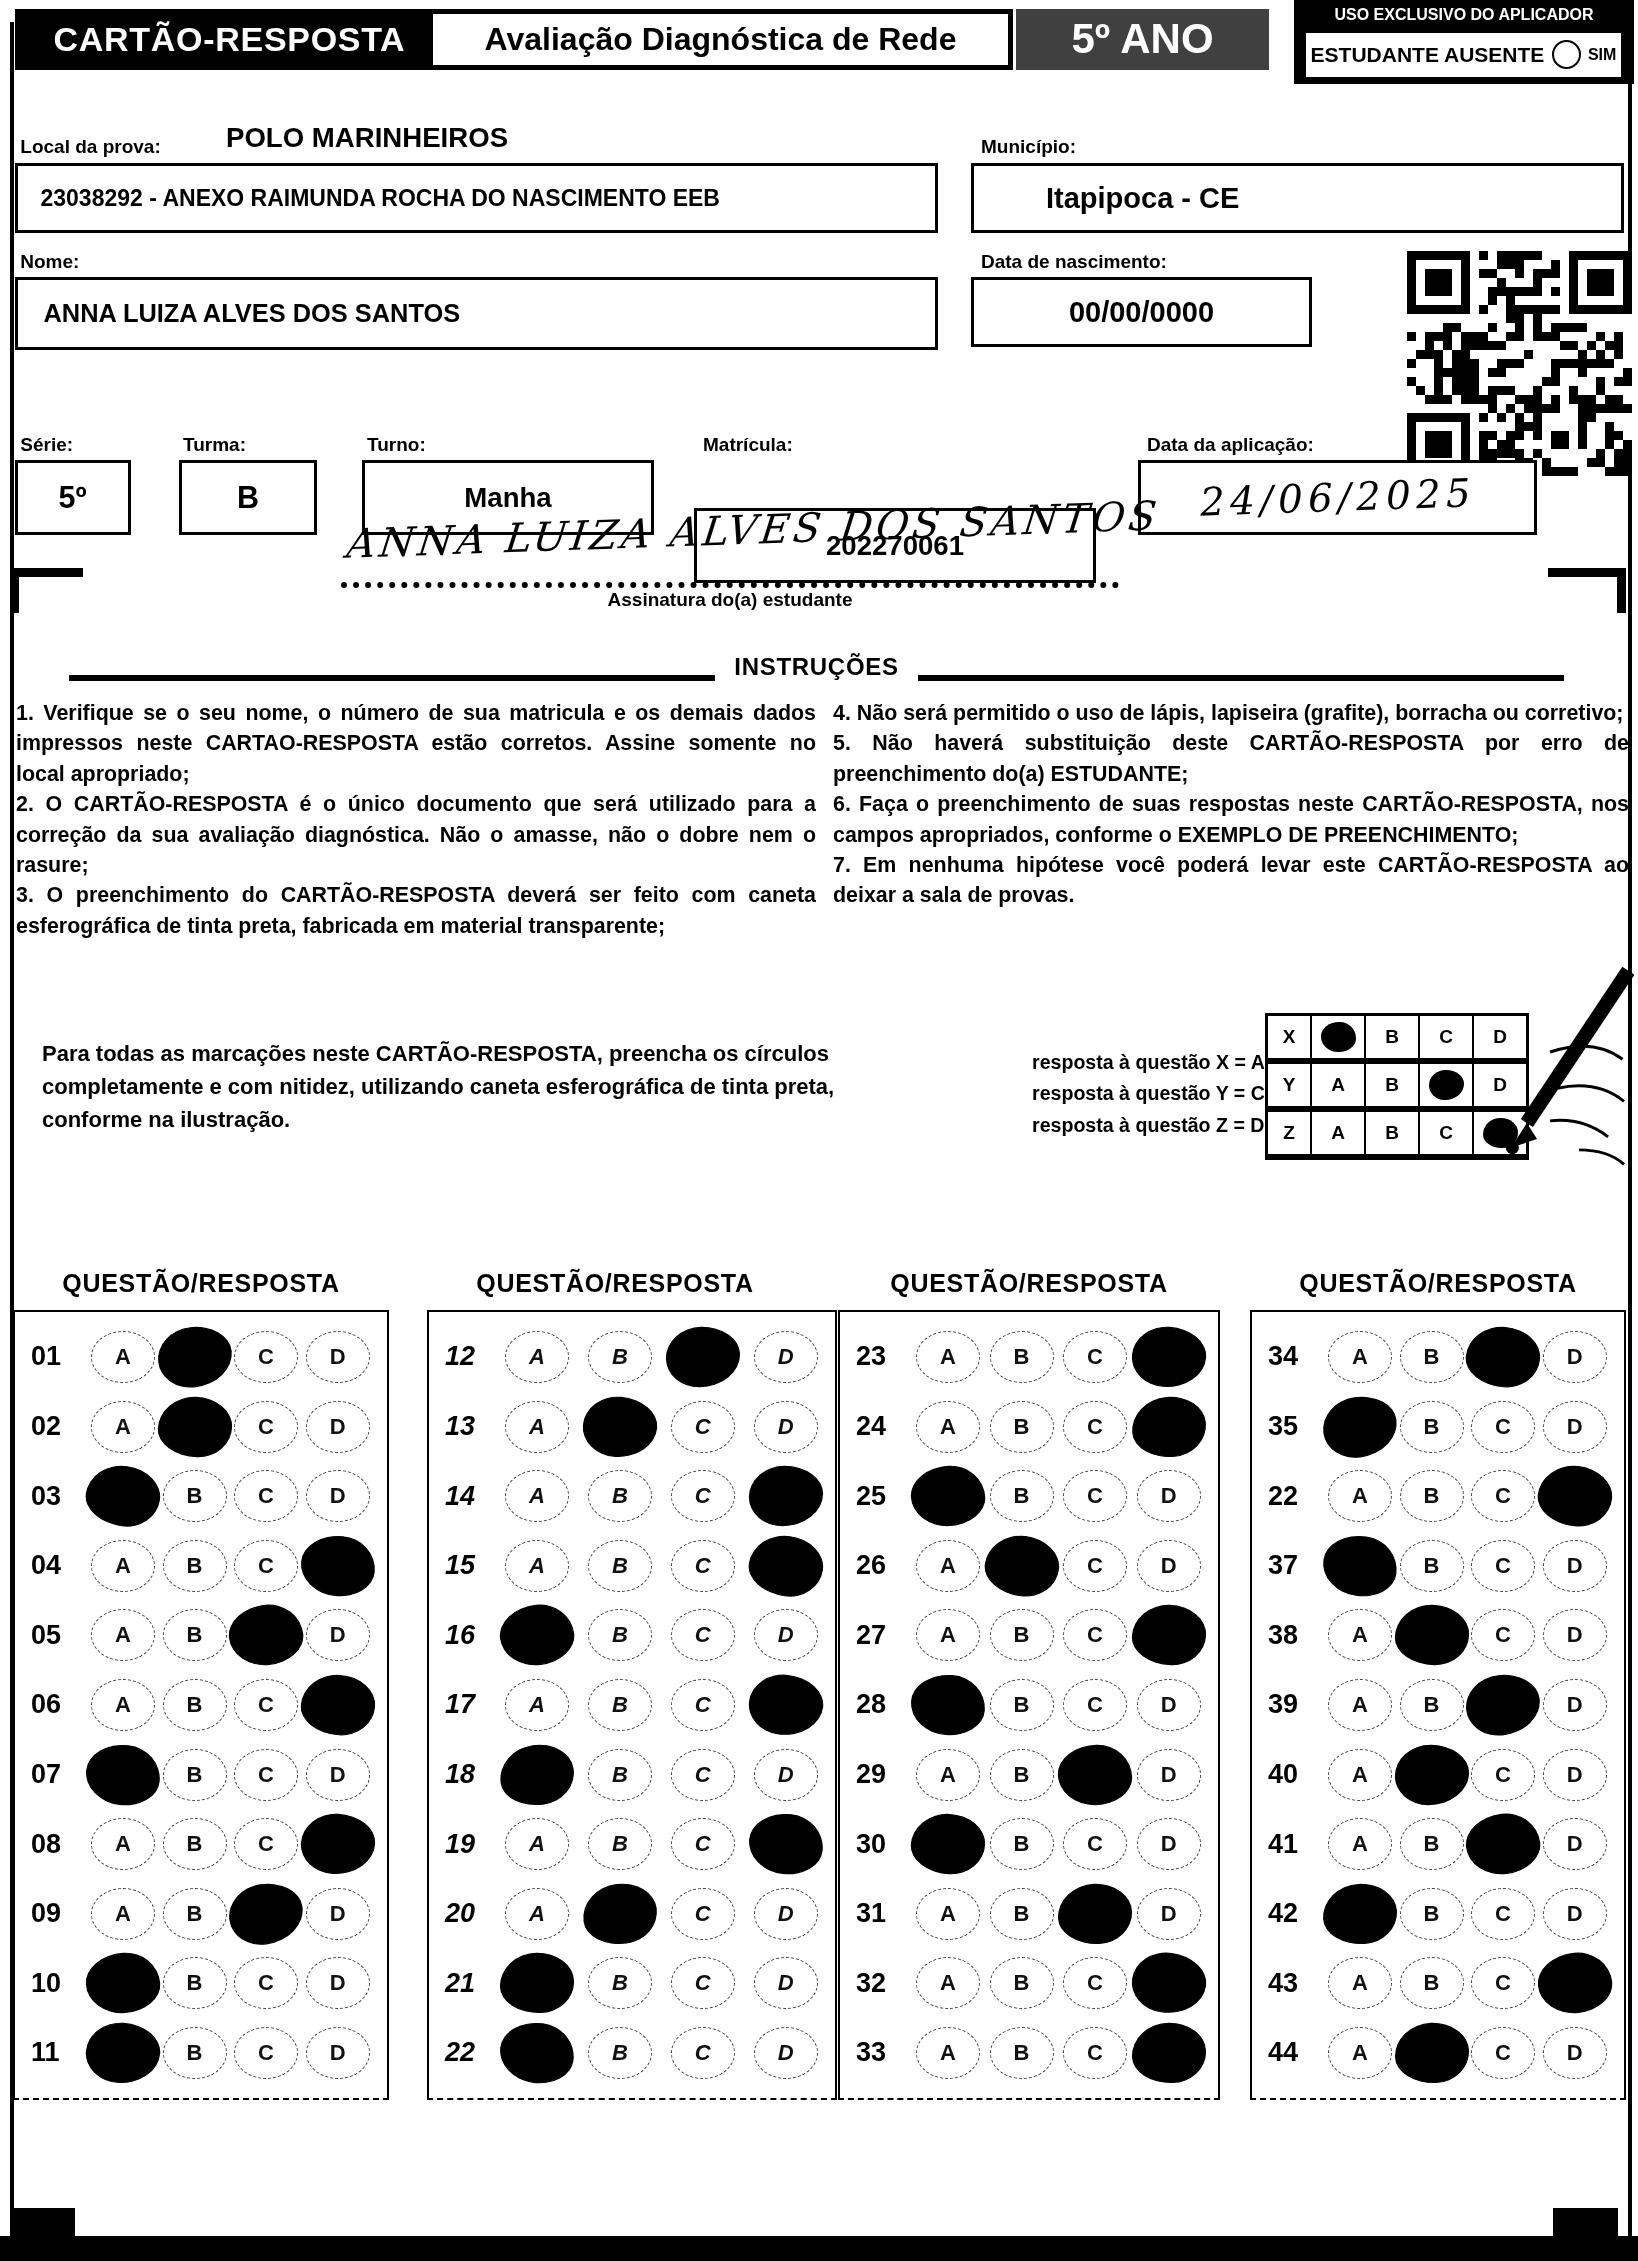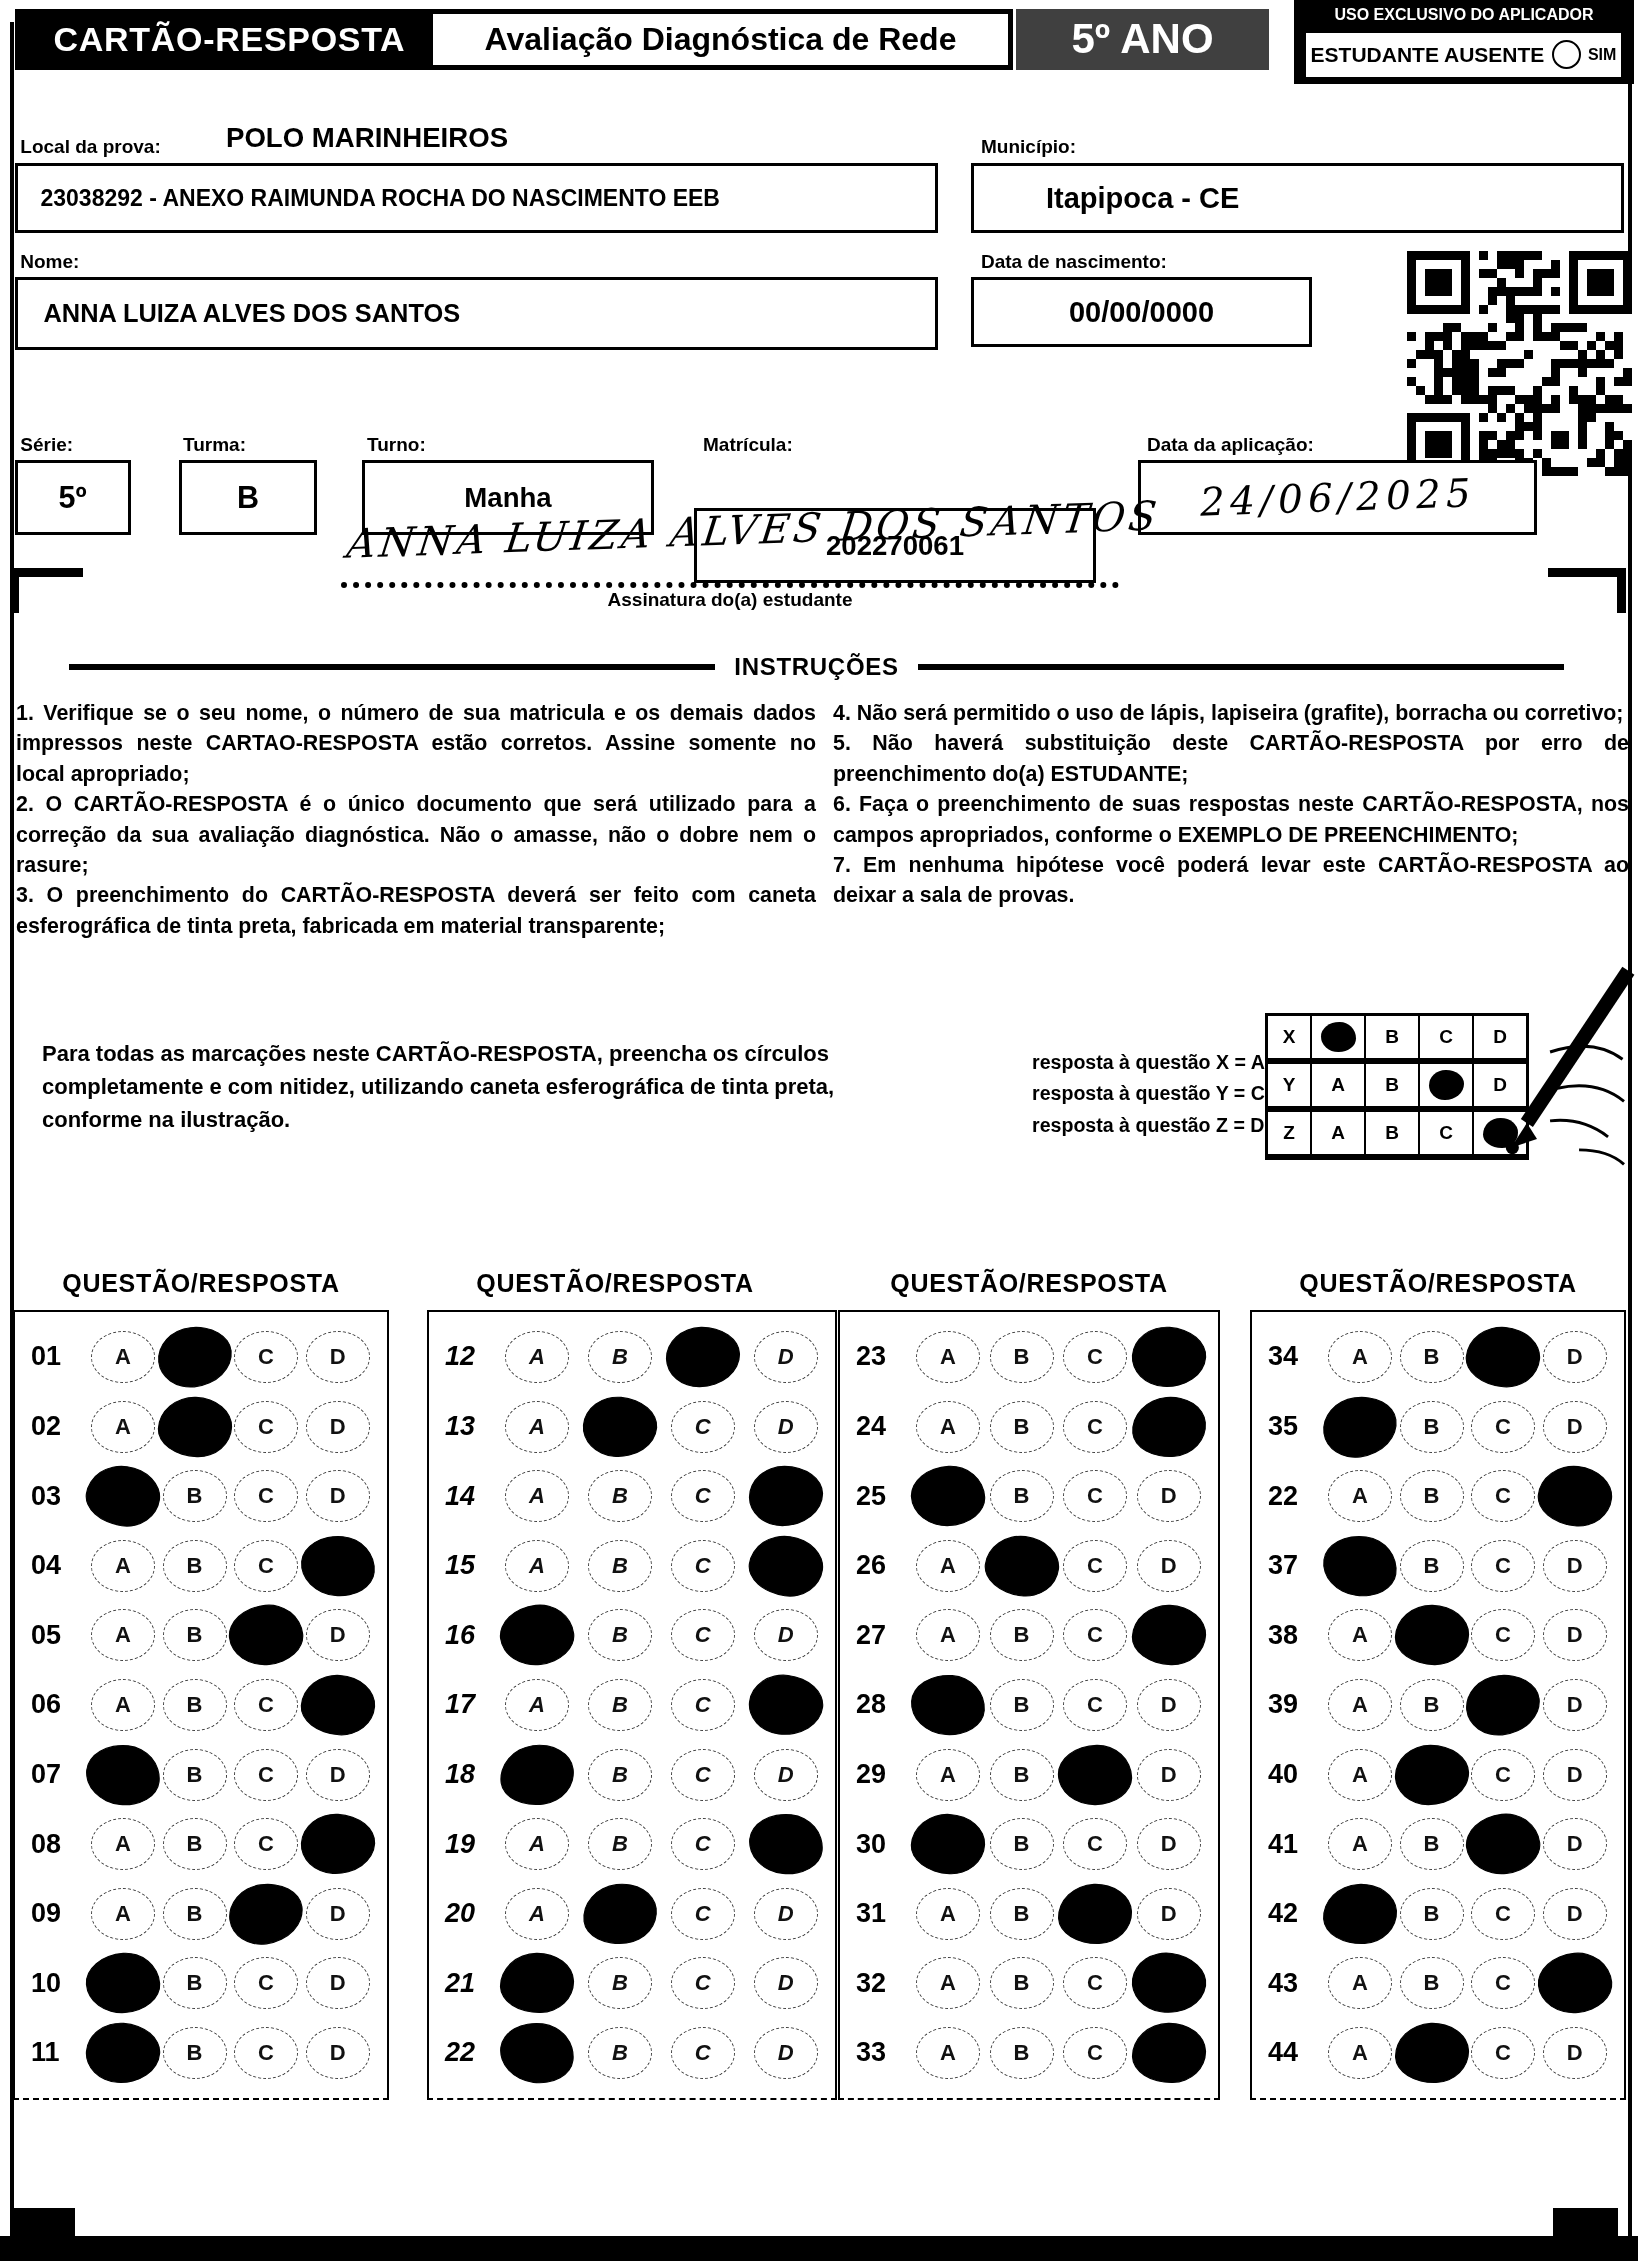--- a/index.html
+++ b/index.html
@@ -49,21 +49,21 @@
   .aplic-label{left:1147px;top:434px;}
   .aplic-box{left:1138px;top:460px;width:399px;height:75px;justify-content:center;}
   .script{font-family:"DejaVu Serif",serif;font-style:italic;}
   .aplic-value{font-size:39px;font-weight:normal;letter-spacing:5.1px;transform:rotate(-2deg);}
   
   .sig-script{left:347px;top:507px;width:791px;font-size:40px;letter-spacing:3.6px;white-space:nowrap;
     transform:rotate(-2deg) skewX(-9deg);}
   .sig-line{left:341px;top:549px;width:778px;height:33px;border-bottom:6.5px dotted #000;}
   .sig-caption{left:341px;top:589px;width:778px;text-align:center;font-size:19px;font-weight:bold;}
   
-  .instr-head{left:69px;top:653px;width:1495px;display:flex;align-items:center;gap:19px;}
+  .instr-head{left:69px;top:653px;width:1495px;display:flex;align-items:flex-end;gap:19px;}
   .instr-head .line{flex:1;height:5.8px;background:#000;}
   .instr-head .ttl{font-size:24px;font-weight:bold;letter-spacing:0.7px;}
   .instr-col{font-size:21.4px;font-weight:bold;line-height:1.42;text-align:justify;}
   .instr-col p{margin:0;}
   .instr-left{left:16px;top:698px;width:800px;}
   .instr-right{left:833px;top:698px;width:796px;}
   
   .mark-para{left:42px;top:1037px;width:846px;font-size:22px;font-weight:bold;line-height:1.5;}
   .ex-captions{left:1032px;top:1047px;font-size:19.6px;font-weight:bold;line-height:1.6;}
   .ex-grid{left:1265px;top:1013px;border:3.6px solid #000;background:#fff;}

